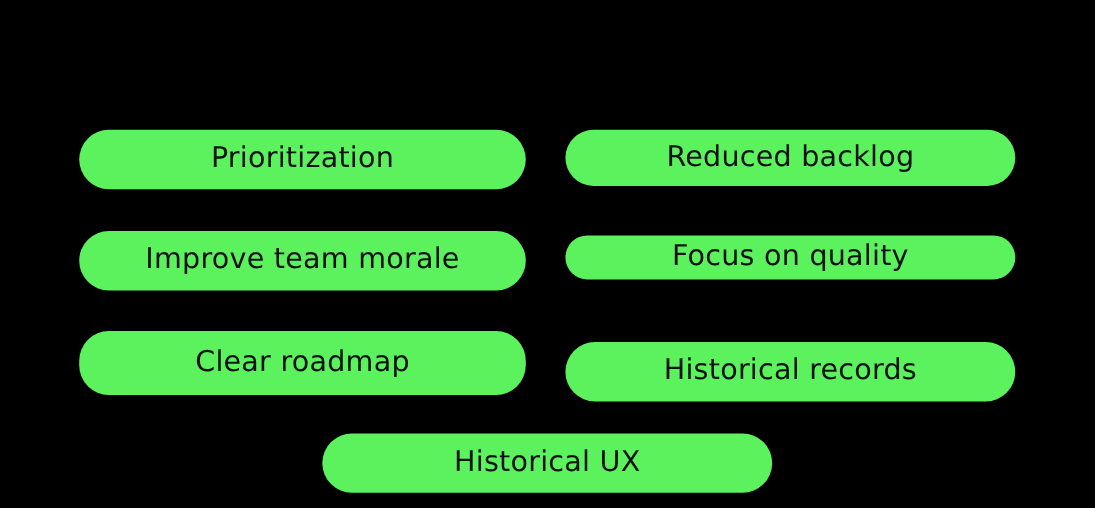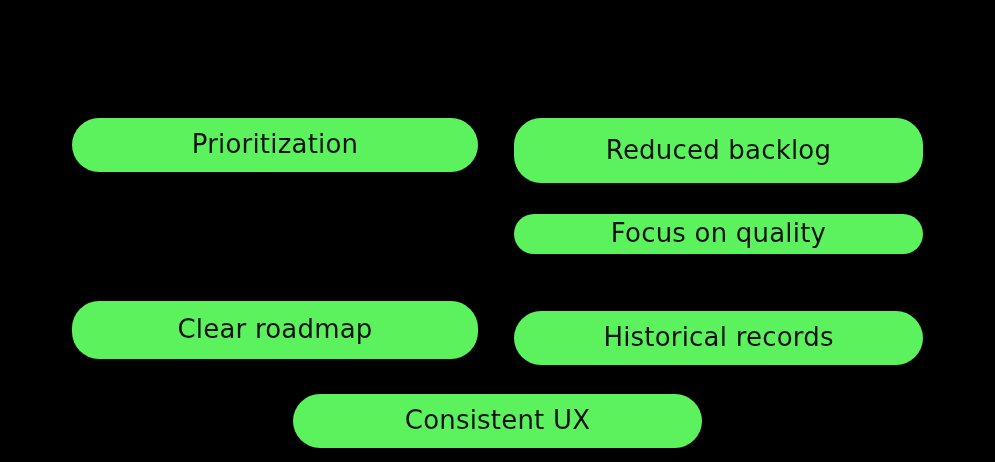--- a/index.html
+++ b/index.html
@@ -29,50 +29,53 @@
     cursor: pointer;
     user-select: none;
     margin-top: 30px;
   }
   .pill span {
     transform: translateY(-1px);
     white-space: nowrap;
   }
   
   .p1 { left: 72px;  top: 88px;  width: 406px; height: 54px; }
-  .p2 { left: 514px; top: 88px;  width: 409px; height: 65px; }
+  .p2 { left: 514px; top: 88px;  width: 409px; height: 51px; }
   .p3 { left: 72px;  top: 180px; width: 406px; height: 54px; }
   .p4 { left: 514px; top: 184px; width: 409px; height: 40px; }
   .p5 { left: 72px;  top: 271px; width: 406px; height: 58px; }
   .p6 { left: 514px; top: 281px; width: 409px; height: 54px; }
   .p7 { left: 293px; top: 364px; width: 409px; height: 54px; }
 </style>
 </head>
 <body>
 
 <div class="canvas">
 
   <div class="pill p1">
     <span>Prioritization</span>
   </div>
 
   <div class="pill p2">
     <span>Reduced backlog</span>
   </div>
 
+  <div class="pill p3">
+    <span>Improve team morale</span>
+  </div>
 
   <div class="pill p4">
     <span>Focus on quality</span>
   </div>
 
   <div class="pill p5">
     <span>Clear roadmap</span>
   </div>
 
   <div class="pill p6">
     <span>Historical records</span>
   </div>
 
   <div class="pill p7">
-    <span>Consistent UX</span>
+    <span>Historical UX</span>
   </div>
 
 </div>
 
 </body></html>

